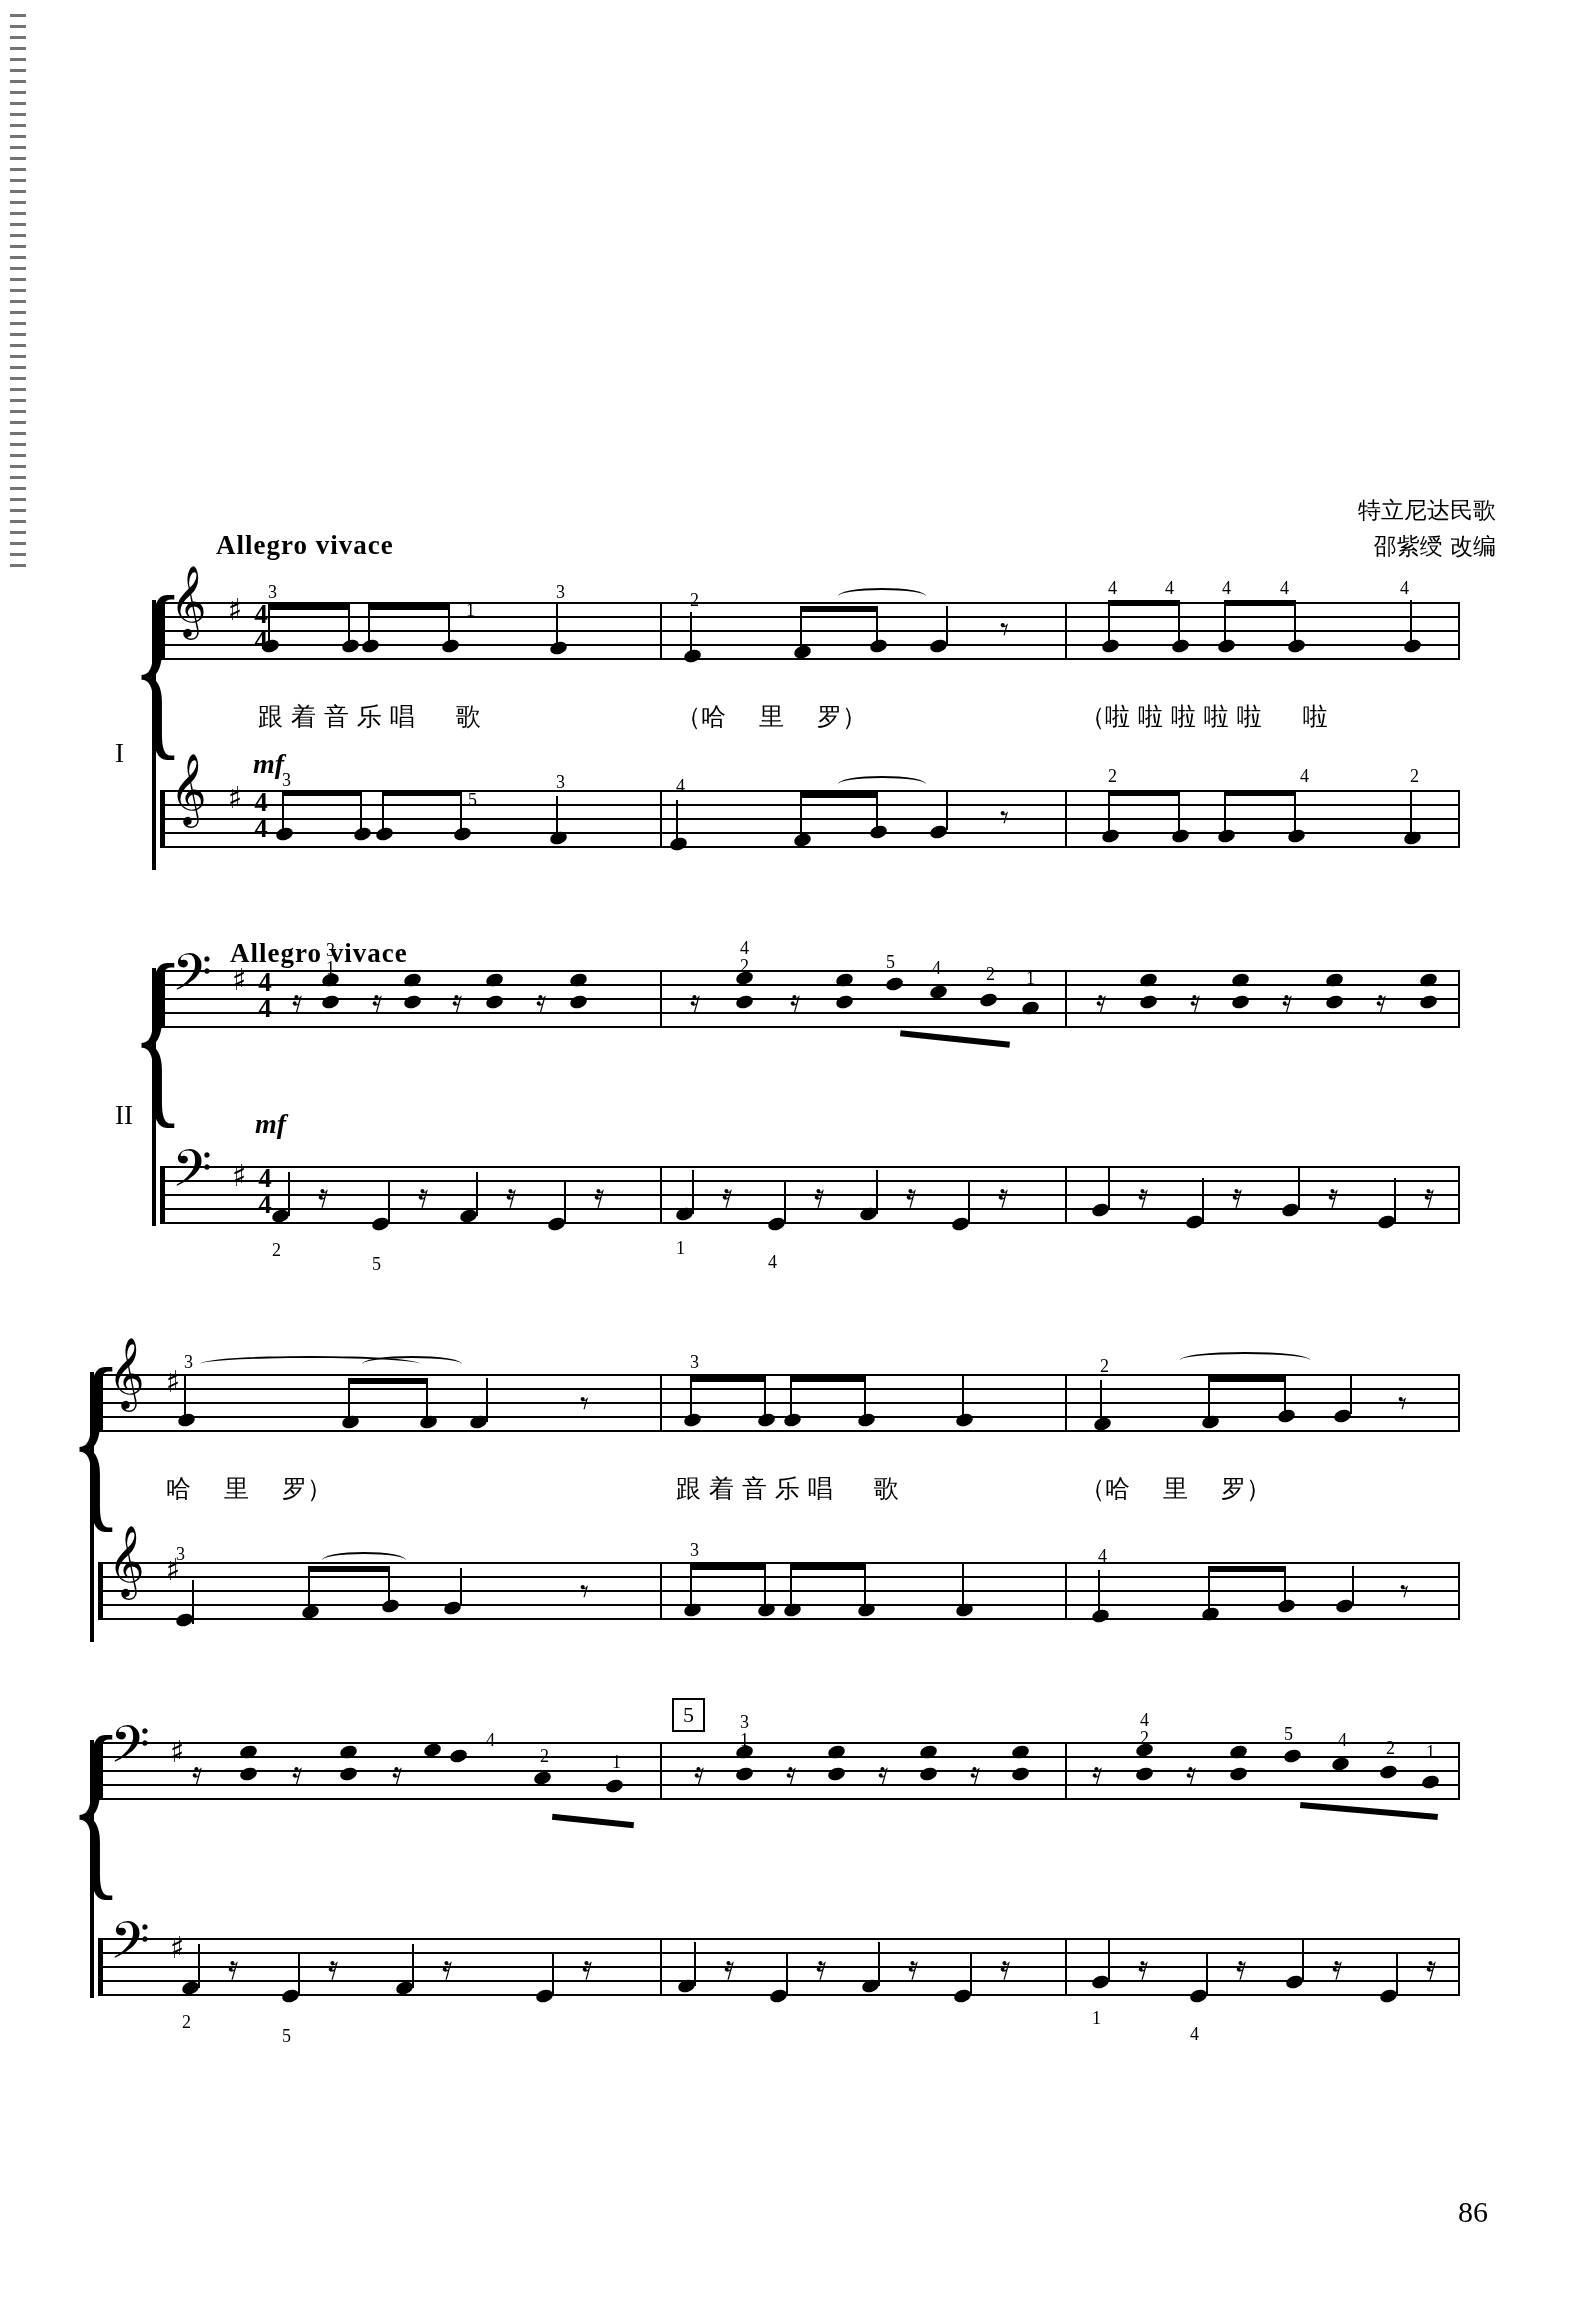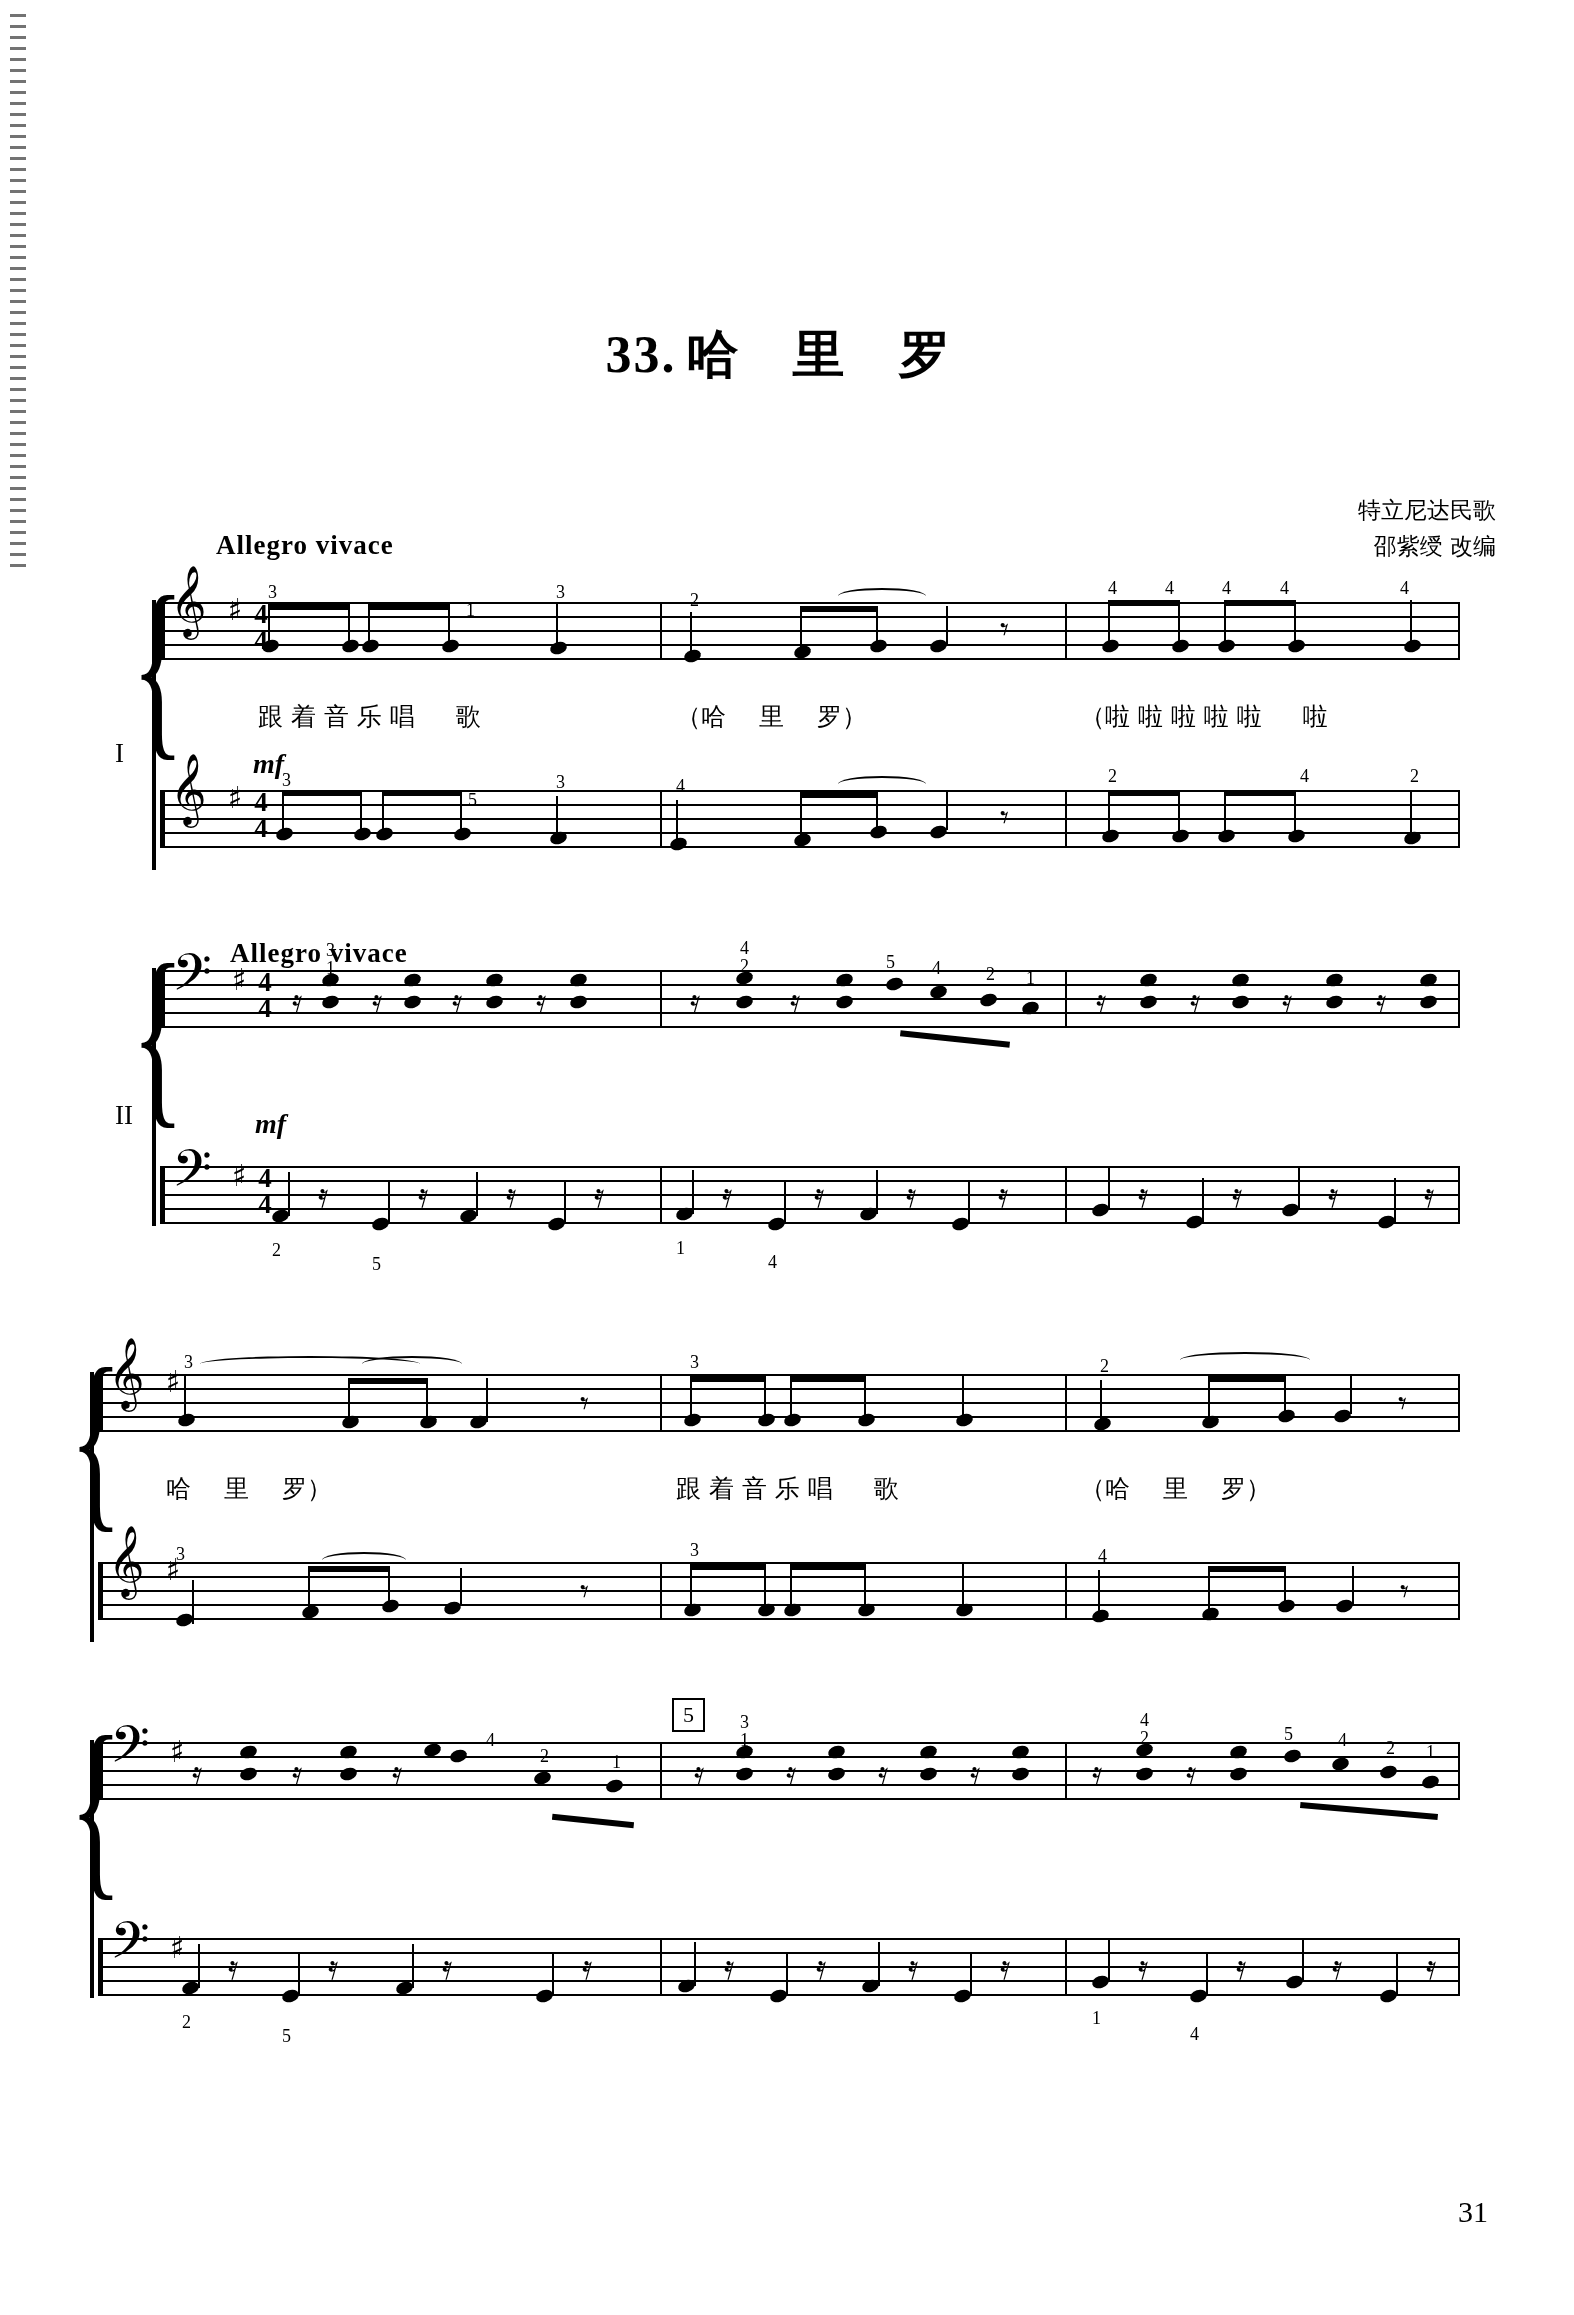--- a/index.html
+++ b/index.html
@@ -87,23 +87,20 @@
   .edge{position:absolute;}
 </style>
 </head>
 <body>
 
 <div class="page">
 
   <div class="edge" style="left:10px;top:14px;width:16px;height:560px;
               background:repeating-linear-gradient(to bottom,#000 0 3px,transparent 3px 11px);opacity:.55;"></div>
 
-  <div class="title">
-    <span class="num">33.</span><span class="cn">哈 里 罗</span>
-  </div>
 
   <div class="credits">
     <div>特立尼达民歌</div>
     <div>邵紫绶 改编</div>
   </div>
 
   <div class="tempo" id="tempo1">Allegro  vivace</div>
   <div class="tempo" id="tempo2">Allegro  vivace</div>
 
   <div class="partlabel" id="part1">I</div>
@@ -555,15 +552,15 @@
   <div class="stem" style="left:1206px;top:1952px;height:44px;"></div>
   <div class="rest" style="left:1236px;top:1950px;">𝄿</div>
   <div class="fing" style="left:1190px;top:2024px;">4</div>
   <div class="nh" style="left:1286px;top:1976px;"></div>
   <div class="stem" style="left:1302px;top:1938px;height:44px;"></div>
   <div class="rest" style="left:1332px;top:1950px;">𝄿</div>
   <div class="nh" style="left:1380px;top:1990px;"></div>
   <div class="stem" style="left:1396px;top:1952px;height:44px;"></div>
   <div class="rest" style="left:1426px;top:1950px;">𝄿</div>
 
-  <div class="pageno">31</div>
+  <div class="pageno">86</div>
 
 </div>
 
 </body></html>

